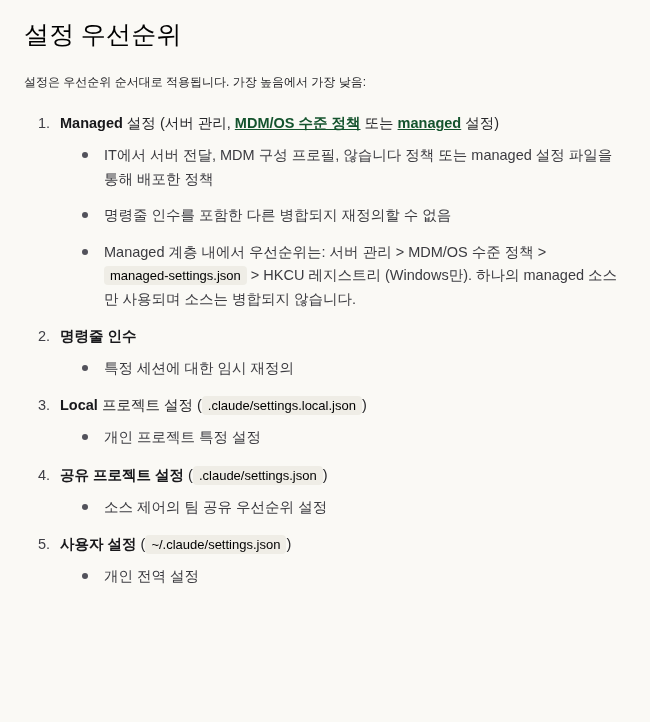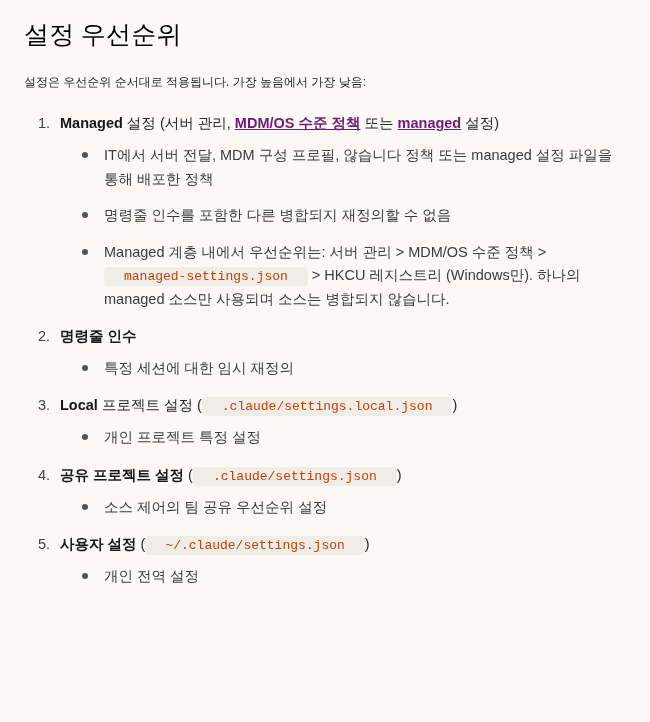--- a/index.html
+++ b/index.html
@@ -51,21 +51,21 @@
     display: block;
     margin-bottom: 2px;
   }
   .item-head b {
     font-weight: 700;
     color: #18181b;
   }
   .u {
     text-decoration: underline;
     font-weight: 700;
-    color: #701a75;
+    color: #14532d;
   }
   ul.sub {
     list-style: none;
     margin: 8px 0 14px 0;
     padding-left: 18px;
   }
   ul.sub > li {
     position: relative;
     padding-left: 26px;
     margin-bottom: 13px;
@@ -80,26 +80,26 @@
     content: "";
     position: absolute;
     left: 4px;
     top: 8px;
     width: 6px;
     height: 6px;
     border-radius: 50%;
     background: #52525b;
   }
   code {
-    font-family: Liberation Mono, monospace;
+    font-family: Liberation Sans, sans-serif;
     font-size: 13px;
     background: #efede6;
     border-radius: 4px;
-    padding: 2px 20px;
-    color: #c2410c;
+    padding: 2px 6px;
+    color: #000000;
     white-space: nowrap;
   }
   .paren {
     color: #27272a;
   }
 </style>
 </head>
 <body>
 
 <div class="page">

